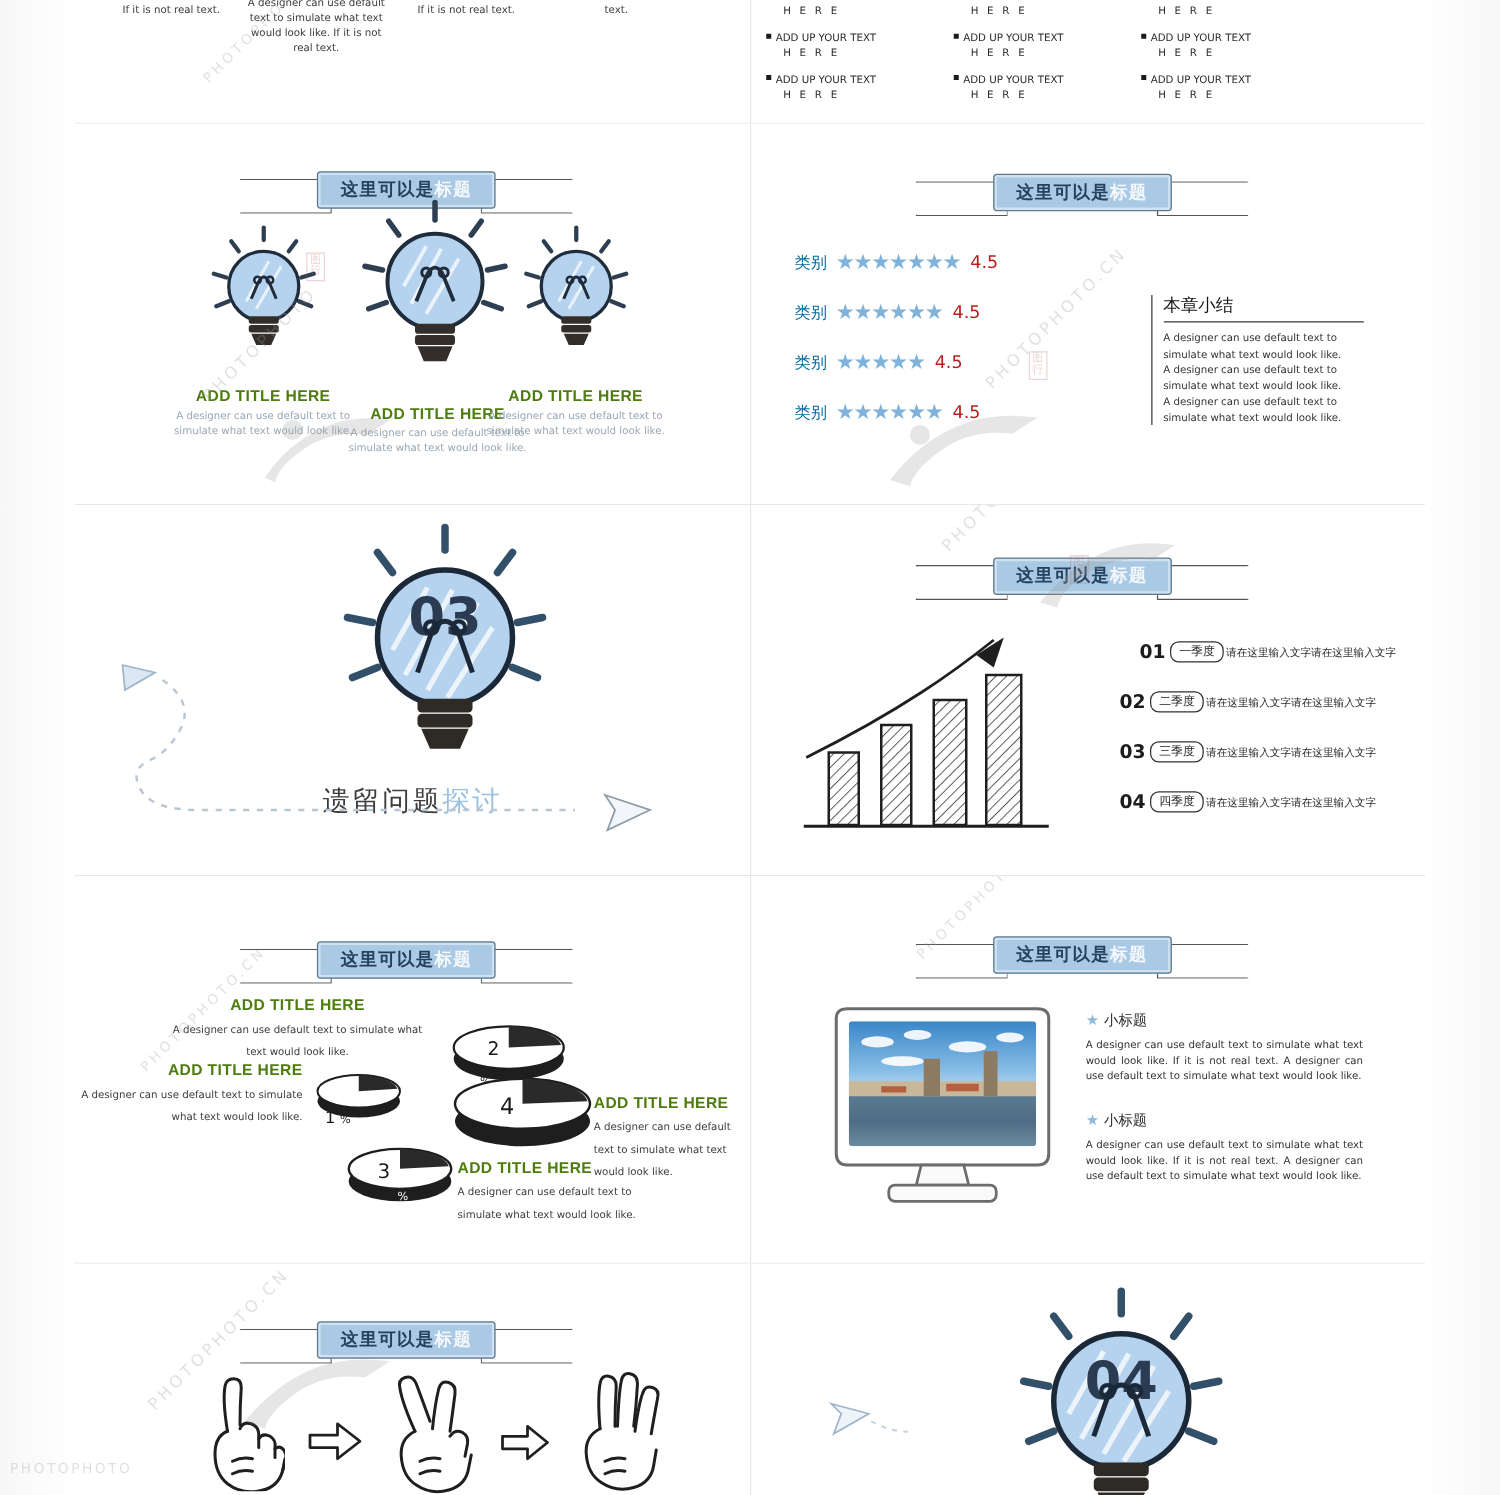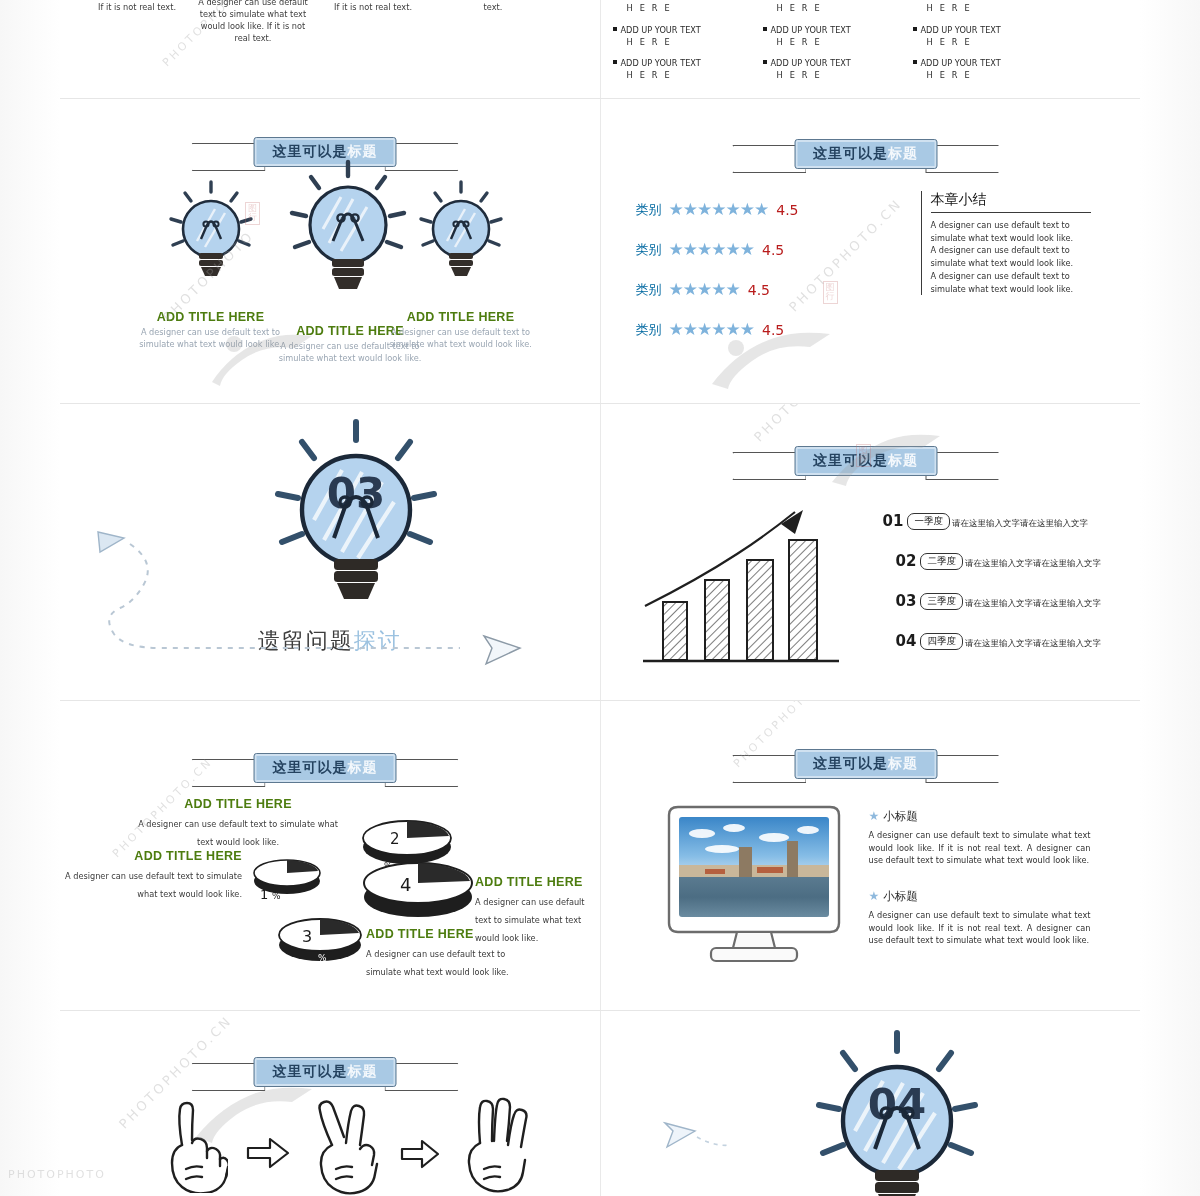--- a/index.html
+++ b/index.html
@@ -55,21 +55,21 @@
   .bulb{position:absolute;}
   .bulb svg{display:block;overflow:visible;}
 
   
   .starrow{position:absolute;display:flex;align-items:center;}
   .starrow .cat{font-size:13px;color:#0369a1;margin-right:7px;font-family:"DejaVu Sans",sans-serif;}
   .starrow .stars{letter-spacing:-1px;}
   .starrow .stars span{font-size:17px;color:#7fb3dc;}
   .starrow .val{font-size:14px;color:#b91c1c;margin-left:8px;font-family:"DejaVu Sans",sans-serif;}
 
-  .summary{position:absolute;border-left:1.6px solid #3a3a3a;padding-left:9px;width:160px;}
+  .summary{position:absolute;border-left:1.6px solid #3a3a3a;padding-left:9px;width:160px;margin-top:45px;}
   .summary .sh{font-size:14px;color:#141414;padding-bottom:3px;border-bottom:1.4px solid #3a3a3a;
                font-family:"DejaVu Sans",sans-serif;}
   .summary .sp{font-size:8.2px;line-height:1.55;color:#333;margin-top:6px;
                font-family:"DejaVu Sans",sans-serif;}
 
   
   .sectitle{position:absolute;left:50%;transform:translateX(-50%);
             font-size:22px;letter-spacing:2px;font-family:"DejaVu Sans",sans-serif;}
   .sectitle .a{color:#3d3d3d;}
   .sectitle .b{color:#9cc2e0;}
@@ -433,21 +433,21 @@
             <rect x="32" y="108" width="24" height="58"></rect>
             <rect x="74" y="86" width="24" height="80"></rect>
             <rect x="116" y="66" width="26" height="100"></rect>
             <rect x="158" y="46" width="28" height="120"></rect>
           </g>
           <line x1="12" y1="167" x2="208" y2="167" stroke="#1f1f1f" stroke-width="2.4"></line>
           <path d="M14 112 q52 -26 92 -52 q28 -18 58 -42" fill="none" stroke="#1f1f1f" stroke-width="2.2"></path>
           <path d="M150 30 l22 -14 l-8 24 z" fill="#1f1f1f"></path>
         </svg>
 
-        <div class="numrow" style="left:282px;top:108px;">
+        <div class="numrow" style="left:311px;top:108px;">
           <span class="n">01</span>
           <span class="chip">一季度</span>
           <span class="txt">
             <span class="l">请在这里输入文字请在这里输入文字</span>
             <span class="d"></span>
           </span>
         </div>
         <div class="numrow" style="left:295px;top:148px;">
           <span class="n">02</span>
           <span class="chip">二季度</span>

